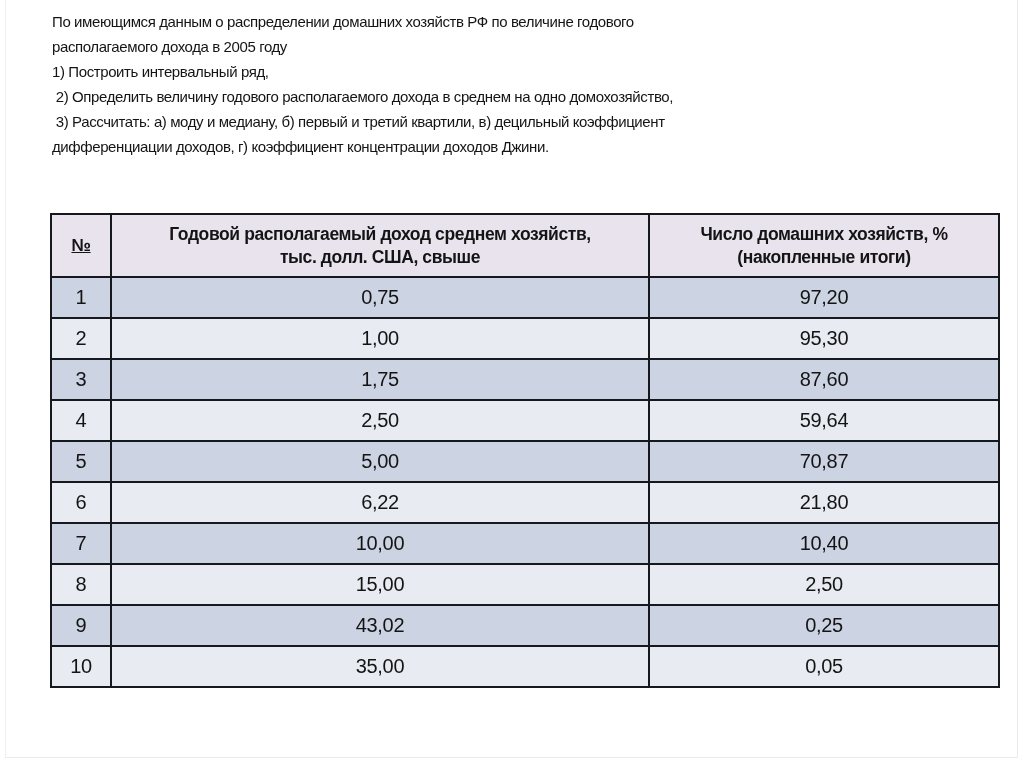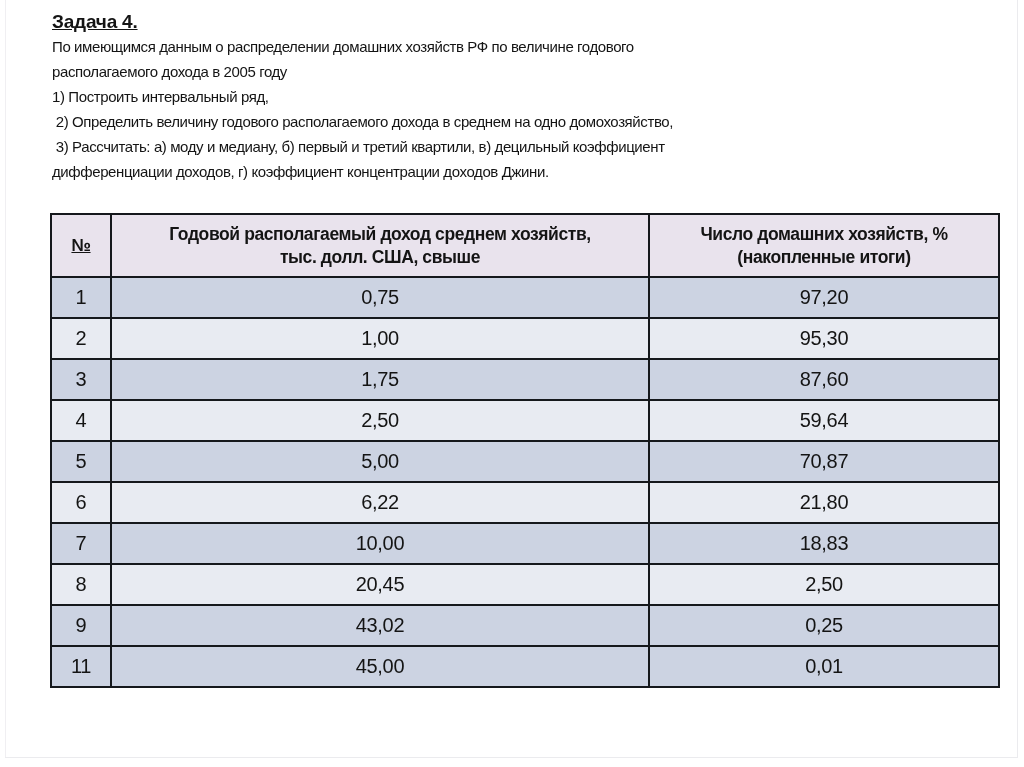--- a/index.html
+++ b/index.html
@@ -86,21 +86,20 @@
 </style>
 </head>
 <body>
 
 <div class="slide">
   <div class="edge-left"></div>
   <div class="edge-right"></div>
   <div class="edge-bottom"></div>
 
   <div class="task-block">
-    <div class="task-title">Задача 4.</div>
     <div class="task-description">По имеющимся данным о распределении домашних хозяйств РФ по величине годового
 располагаемого дохода в 2005 году
 1) Построить интервальный ряд,
  2) Определить величину годового располагаемого дохода в среднем на одно домохозяйство,
  3) Рассчитать: а) моду и медиану, б) первый и третий квартили, в) децильный коэффициент
 дифференциации доходов, г) коэффициент концентрации доходов Джини.</div>
   </div>
 
   <table class="data-table">
     <colgroup>
@@ -144,32 +143,32 @@
           <td>70,87</td>
         </tr>
         <tr class="row-even">
           <td>6</td>
           <td>6,22</td>
           <td>21,80</td>
         </tr>
         <tr class="row-odd">
           <td>7</td>
           <td>10,00</td>
-          <td>18,83</td>
+          <td>10,40</td>
         </tr>
         <tr class="row-even">
           <td>8</td>
-          <td>20,45</td>
+          <td>15,00</td>
           <td>2,50</td>
         </tr>
         <tr class="row-odd">
           <td>9</td>
           <td>43,02</td>
           <td>0,25</td>
         </tr>
-        <tr class="row-odd">
-          <td>11</td>
-          <td>45,00</td>
-          <td>0,01</td>
+        <tr class="row-even">
+          <td>10</td>
+          <td>35,00</td>
+          <td>0,05</td>
         </tr>
       </tbody>
   </table>
 </div>
 
 </body></html>

